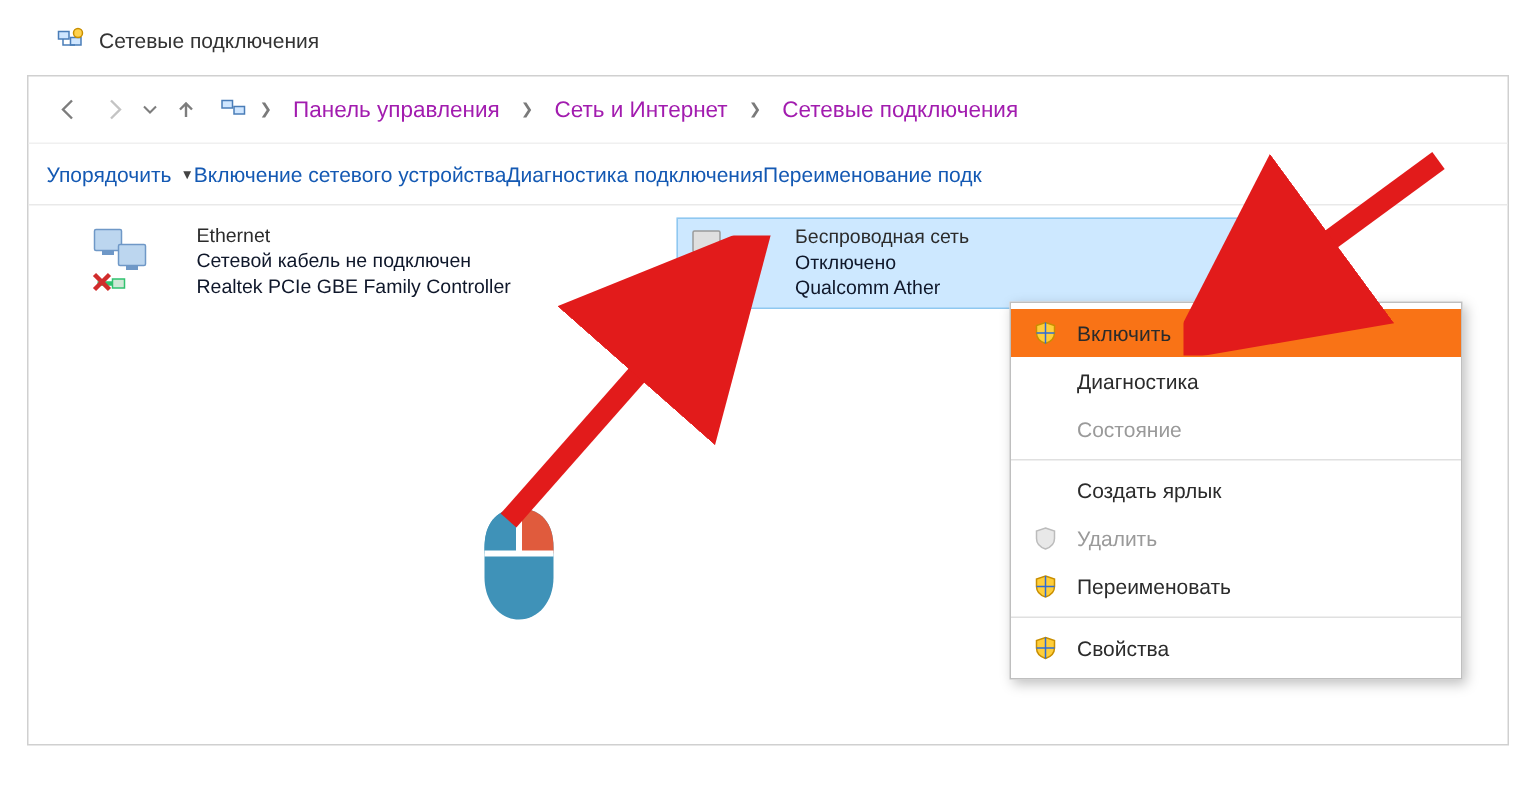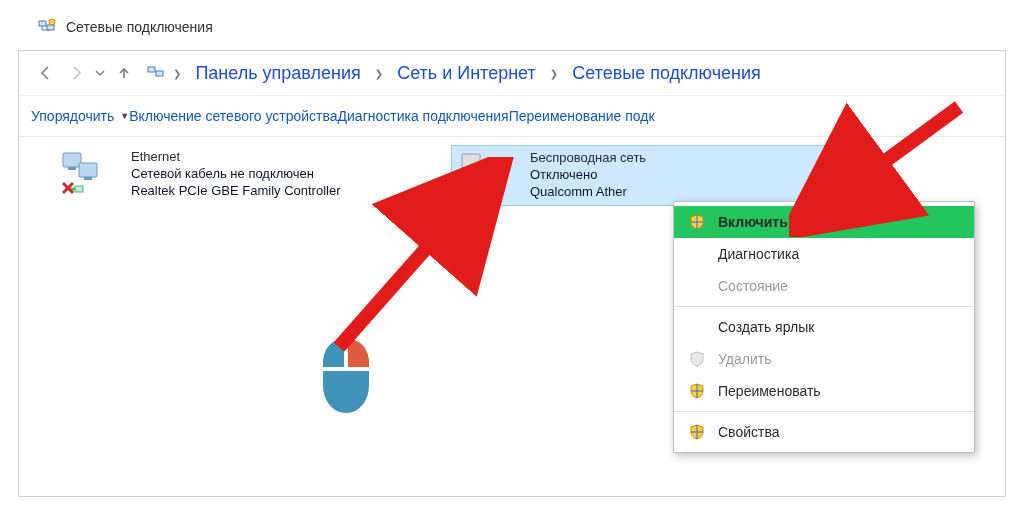--- a/index.html
+++ b/index.html
@@ -3,36 +3,36 @@
 <meta charset="utf-8">
 <style>
   html,body{margin:0;padding:0;font-family:"Segoe UI",Tahoma,sans-serif;font-size:13px;color:#404040;background:#fff}
   .window{width:1024px;height:532px;position:relative;box-sizing:border-box;padding:18px 18px 13px 18px}
   .titlebar{display:flex;align-items:center;gap:10px;margin-bottom:14px;padding-left:20px}
   .titlebar .title{font-size:14px;color:#333}
   .shell{border:1px solid #d0d0d0;height:445px;position:relative;background:#fff}
   .addrbar{height:44px;border-bottom:1px solid #f0f0f0;display:flex;align-items:center;padding:0 12px}
   .navbtn{width:30px;height:30px;border-radius:3px;display:flex;align-items:center;justify-content:center;color:#606060;font-size:16px}
   .crumbs{display:flex;align-items:center;gap:8px;margin-left:8px}
-  .crumb{color:#1d4ed8;padding:4px 6px;border-radius:2px;font-size:18px}
+  .crumb{color:#a21caf;padding:4px 6px;border-radius:2px;font-size:15px}
   .csep{color:#7a7a7a;font-size:10px}
   .toolbar{height:40px;display:flex;align-items:center;padding:0 12px;border-bottom:1px solid #e9e9e9}
   .tbtn{color:#1459b3;font-size:14px;display:flex;align-items:center;gap:6px;cursor:default}
   .content{position:relative;padding:12px 18px;height:calc(100% - 86px);box-sizing:border-box}
   .conn{position:absolute;display:flex;gap:24px;align-items:flex-start}
   .conn.eth{left:40px;top:12px}
   .conn.wifi{left:432px;top:8px;width:370px;padding:4px 6px;background:#cde8ff;border:1px solid #8fc8f0}
   .conn .iconwrap{width:48px;height:48px;position:relative}
   .conn .lines{display:flex;flex-direction:column;line-height:1.3}
   .conn .name{color:#2b2b2b}
   .conn .status,.conn .dev{color:#0f172a}
   .ctxmenu{position:absolute;left:654px;top:64px;width:300px;background:#fff;border:1px solid #bfbfbf;box-shadow:2px 3px 8px rgba(0,0,0,.25);padding:4px 0;z-index:5}
   .mi{height:32px;display:flex;align-items:center;padding:0 14px;gap:12px;font-size:14px;color:#2b2b2b}
   .mi.disabled{color:#9a9a9a}
-  .mi.hover{background:#22c55e;font-weight:700}
+  .mi.hover{background:#f97316;font-weight:400}
   .mi .micon{width:18px;display:flex;justify-content:center}
   .msep{height:1px;background:#e0e0e0;margin:4px 0}
   svg{display:block}
   .arrow{position:absolute;z-index:6;pointer-events:none}
   .mouseglyph{position:absolute;left:300px;top:200px;z-index:4}
 </style>
 </head>
 <body>
 
 <div class="window">

